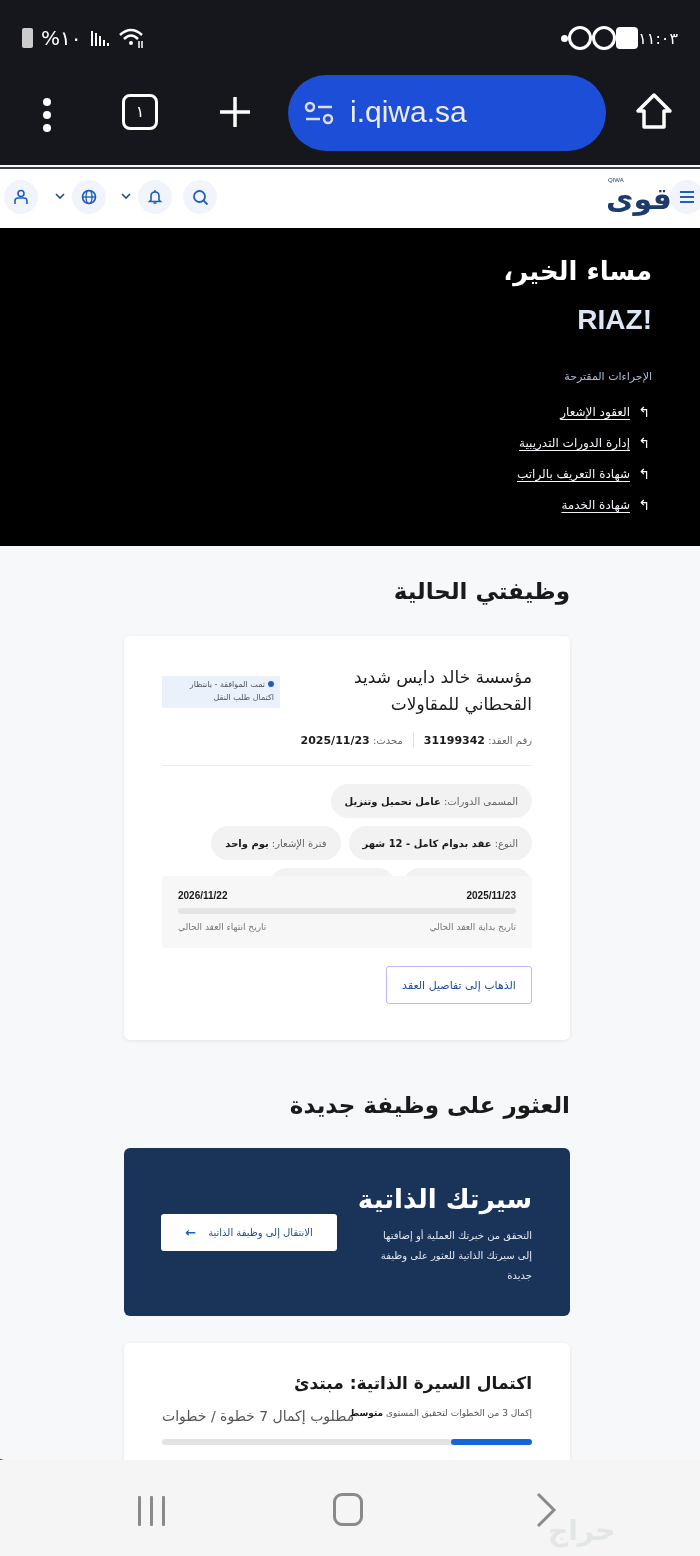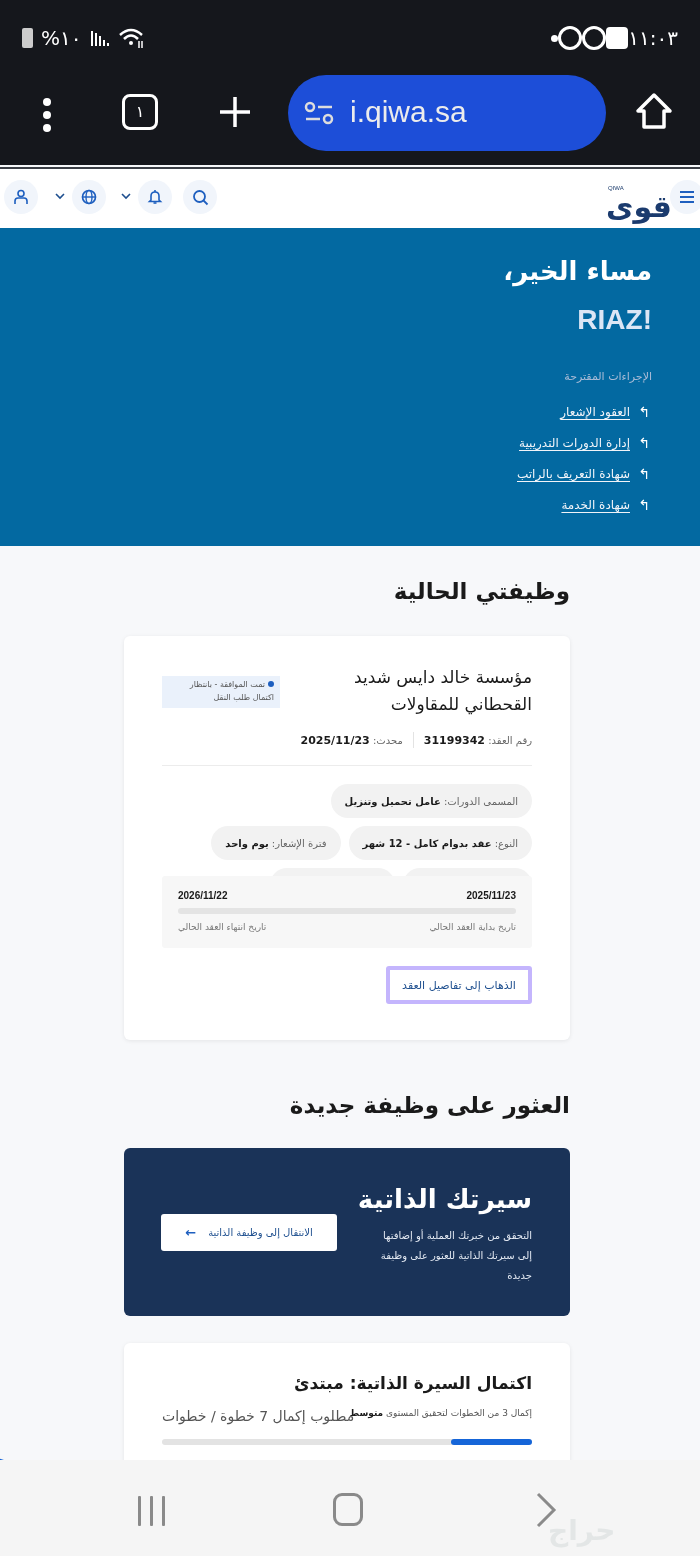--- a/index.html
+++ b/index.html
@@ -2,47 +2,47 @@
 <html><head>
   <meta charset="utf-8">
   <style>
     * { box-sizing: border-box; margin: 0; padding: 0; }
     html, body { width: 700px; height: 1556px; overflow: hidden; background: #f7f8fa; font-family: "DejaVu Sans", "Liberation Sans", sans-serif; }
     .root { position: relative; width: 700px; height: 1556px; text-decoration: underline; }
 
     
     .statusbar { position: absolute; left: 0; top: 0; width: 700px; height: 75px; background: #15171c; color: #fff; }
     .sb-left { position: absolute; left: 22px; top: 26px; display: flex; align-items: center; gap: 8px; font-size: 20px; }
-    .sb-right { position: absolute; right: 22px; top: 26px; display: flex; align-items: center; gap: 0; font-size: 20px; }
+    .sb-right { position: absolute; right: 22px; top: 26px; display: flex; align-items: center; gap: 0; font-size: 16px; }
     .dot-small { width: 7px; height: 7px; border-radius: 50%; background: #fff; display: inline-block; }
     .ico-sq { width: 22px; height: 22px; border-radius: 4px; background: #fff; display: inline-block; position: relative; }
     .ico-circ { width: 24px; height: 24px; border-radius: 50%; border: 3px solid #fff; display: inline-block; }
     .battery { width: 11px; height: 20px; background: #ccc; border-radius: 2px; display: inline-block; }
 
     .browserbar { position: absolute; left: 0; top: 75px; width: 700px; height: 90px; background: #15171c; }
     .bb-menu { position: absolute; left: 36px; top: 20px; width: 22px; height: 40px; color: #fff; font-size: 30px; line-height: 36px; text-align: center; cursor: pointer; }
     .bb-tabs { position: absolute; left: 122px; top: 19px; width: 36px; height: 36px; border: 3px solid #fff; border-radius: 8px; color: #fff; font-size: 16px; text-align: center; line-height: 30px; cursor: pointer; }
     .bb-plus { position: absolute; left: 218px; top: 12px; color: #fff; font-size: 44px; line-height: 50px; cursor: pointer; font-weight: 300; }
     .bb-url { position: absolute; left: 288px; top: 0px; width: 318px; height: 76px; border-radius: 38px; background: #1d4ed8; color: #e8e8e8; cursor: text; }
     .bb-url .tune { position: absolute; left: 16px; top: 26px; width: 30px; height: 24px; }
     .bb-url .url-text { position: absolute; left: 62px; top: 20px; font-family: "Liberation Sans", sans-serif; font-size: 30px; color: #ececec; }
     .bb-home { position: absolute; left: 634px; top: 16px; width: 40px; height: 40px; cursor: pointer; }
 
     
     .siteheader { position: absolute; left: 0; top: 167px; width: 700px; height: 61px; background: #fff; border-top: 2px solid #3a3e45; }
     .hdr-btn { position: absolute; top: 11px; width: 34px; height: 34px; border-radius: 50%; background: #f1f5fb; display: flex; align-items: center; justify-content: center; cursor: pointer; }
     .hdr-chev { position: absolute; top: 20px; width: 14px; height: 14px; cursor: pointer; }
-    .logo { position: absolute; left: 604px; top: 6px; width: 46px; height: 44px; margin-top: 8px; }
+    .logo { position: absolute; left: 604px; top: 6px; width: 46px; height: 44px; }
     .logo .qiwa-tiny { position: absolute; left: 4px; top: 2px; font-size: 6px; color: #1a3a6b; font-family: "Liberation Sans", sans-serif; }
     .logo .logo-text { position: absolute; left: 2px; top: 6px; font-size: 30px; color: #1b3b6e; font-weight: bold; font-family: "DejaVu Sans", sans-serif; }
     .hamburger { position: absolute; left: 670px; top: 11px; width: 34px; height: 34px; border-radius: 50%; background: #f1f5fb; cursor: pointer; }
     .hamburger span { position: absolute; left: 10px; width: 14px; height: 2px; background: #1e5fbf; }
 
     
-    .hero { position: absolute; left: 0; top: 228px; width: 700px; height: 318px; background: #0369a1; color: #fff; direction: rtl; }
+    .hero { position: absolute; left: 0; top: 228px; width: 700px; height: 318px; background: #000000; color: #fff; direction: rtl; }
     .hero .greet { position: absolute; right: 48px; top: 28px; font-size: 26px; font-weight: bold; }
     .hero .name { position: absolute; right: 48px; top: 76px; font-size: 28px; font-weight: bold; color: #dce6f5; font-family: "Liberation Sans", sans-serif; direction: ltr; }
     .hero .sugg { position: absolute; right: 48px; top: 142px; font-size: 11px; color: #a9bbd6; }
     .hero .links { position: absolute; right: 50px; top: 168px; }
     .hero .link-row { display: flex; align-items: center; justify-content: flex-start; gap: 8px; height: 31px; direction: rtl; cursor: pointer; }
     .hero .link-row .arr { color: #fff; font-size: 14px; width: 12px; }
     .hero .link-row .lbl { color: #f1f4f9; font-size: 12px; text-decoration: underline; text-underline-offset: 3px; }
 
     
     .section-title { position: absolute; right: 130px; font-size: 23px; color: #1a1a1a; direction: rtl; font-weight: bold; }
@@ -59,21 +59,21 @@
     .card-divider { position: absolute; left: 38px; right: 38px; top: 129px; height: 1px; background: #ececec; }
     .chips { position: absolute; right: 38px; top: 148px; width: 372px; direction: rtl; display: flex; flex-wrap: wrap; gap: 8px 8px; }
     .chip { background: #f2f2f2; border-radius: 17px; height: 34px; padding: 0 14px; display: flex; align-items: center; font-size: 10px; color: #666; direction: rtl; }
     .chip b { color: #1a1a1a; margin-right: 3px; }
     .dates-box { position: absolute; left: 38px; right: 38px; top: 240px; height: 72px; background: #f7f7f7; border-radius: 3px; }
     .dates-box .d-start { position: absolute; right: 16px; top: 14px; font-size: 10px; font-weight: bold; color: #1a1a1a; font-family: "Liberation Sans", sans-serif; }
     .dates-box .d-end { position: absolute; left: 16px; top: 14px; font-size: 10px; font-weight: bold; color: #1a1a1a; font-family: "Liberation Sans", sans-serif; }
     .dates-box .bar { position: absolute; left: 16px; right: 16px; top: 32px; height: 6px; border-radius: 3px; background: #e4e4e4; }
     .dates-box .l-start { position: absolute; right: 16px; top: 46px; font-size: 9px; color: #777; direction: rtl; }
     .dates-box .l-end { position: absolute; left: 16px; top: 46px; font-size: 9px; color: #777; direction: rtl; }
-    .details-btn { position: absolute; right: 38px; top: 330px; width: 146px; height: 38px; background: #fff; border: 4px solid #c4b5fd; border-radius: 3px; font-size: 11px; color: #1e4f8f; direction: rtl; display: flex; align-items: center; justify-content: center; cursor: pointer; }
+    .details-btn { position: absolute; right: 38px; top: 330px; width: 146px; height: 38px; background: #fff; border: 1px solid #c4b5fd; border-radius: 3px; font-size: 11px; color: #1e4f8f; direction: rtl; display: flex; align-items: center; justify-content: center; cursor: pointer; }
 
     
     .cv-banner { position: absolute; left: 124px; top: 1148px; width: 446px; height: 168px; background: #1a3358; border-radius: 6px; color: #fff; }
     .cv-banner .cv-title { position: absolute; right: 38px; top: 36px; font-size: 26px; font-weight: bold; direction: rtl; }
     .cv-banner .cv-desc { position: absolute; right: 38px; top: 78px; width: 160px; font-size: 10px; line-height: 20px; direction: rtl; text-align: right; color: #e4eaf3; }
     .cv-banner .cv-btn { position: absolute; left: 37px; top: 66px; width: 176px; height: 37px; background: #fff; border-radius: 3px; color: #1e4f8f; font-size: 10px; direction: rtl; display: flex; align-items: center; justify-content: center; gap: 12px; cursor: pointer; }
     .cv-banner .cv-btn .arr { color: #1e5fbf; font-size: 13px; font-weight: bold; }
 
     
     .completion-card { top: 1343px; height: 140px; }

